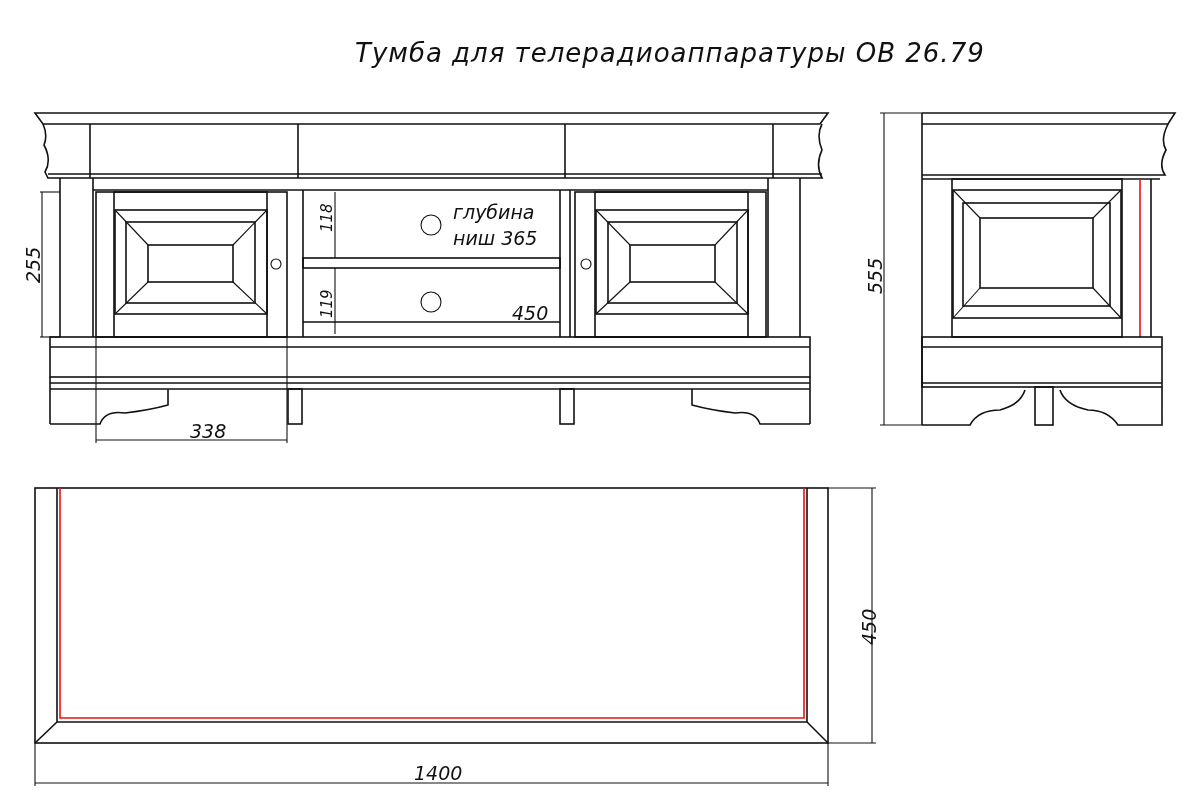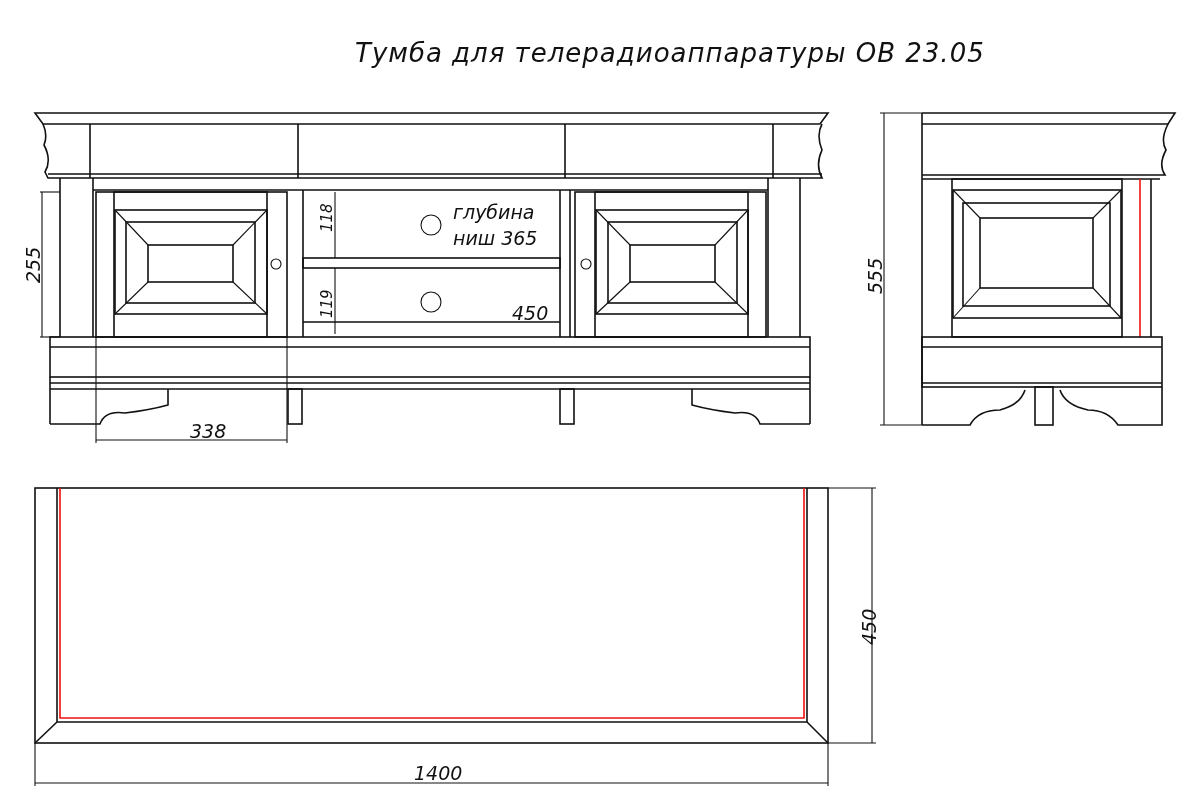--- a/index.html
+++ b/index.html
@@ -9,21 +9,21 @@
   .ln { stroke: #111; stroke-width: 1.6; fill: none; }
   .lnt { stroke: #111; stroke-width: 1.1; fill: none; }
   .red { stroke: #e11; stroke-width: 1.6; fill: none; }
   .dimtxt { font-family: "DejaVu Sans", sans-serif; font-style: italic; font-size: 19px; fill: #111; }
   .title { position: absolute; left: 355px; top: 38px; font-family: "DejaVu Sans", sans-serif;
            font-style: italic; font-size: 26px; color: #111; letter-spacing: 1px; white-space: nowrap; }
 </style>
 </head>
 <body>
 
-<div class="title">Тумба для телерадиоаппаратуры ОВ 23.05</div>
+<div class="title">Тумба для телерадиоаппаратуры ОВ 26.79</div>
 
 <svg width="1200" height="800" viewBox="0 0 1200 800">
 
   <g>
 
     <path class="ln" d="M35 113 L828 113 L820 124 L43 124 Z"></path>
     <path class="ln" d="M43 124 Q48 135 44 145 Q52 160 45 172 L48 178 L822 178 Q815 165 822 150 Q816 135 822 124"></path>
     <line class="ln" x1="48" y1="174" x2="822" y2="174"></line>
     <line class="ln" x1="90" y1="124" x2="90" y2="178"></line>
     <line class="ln" x1="298" y1="124" x2="298" y2="178"></line>

